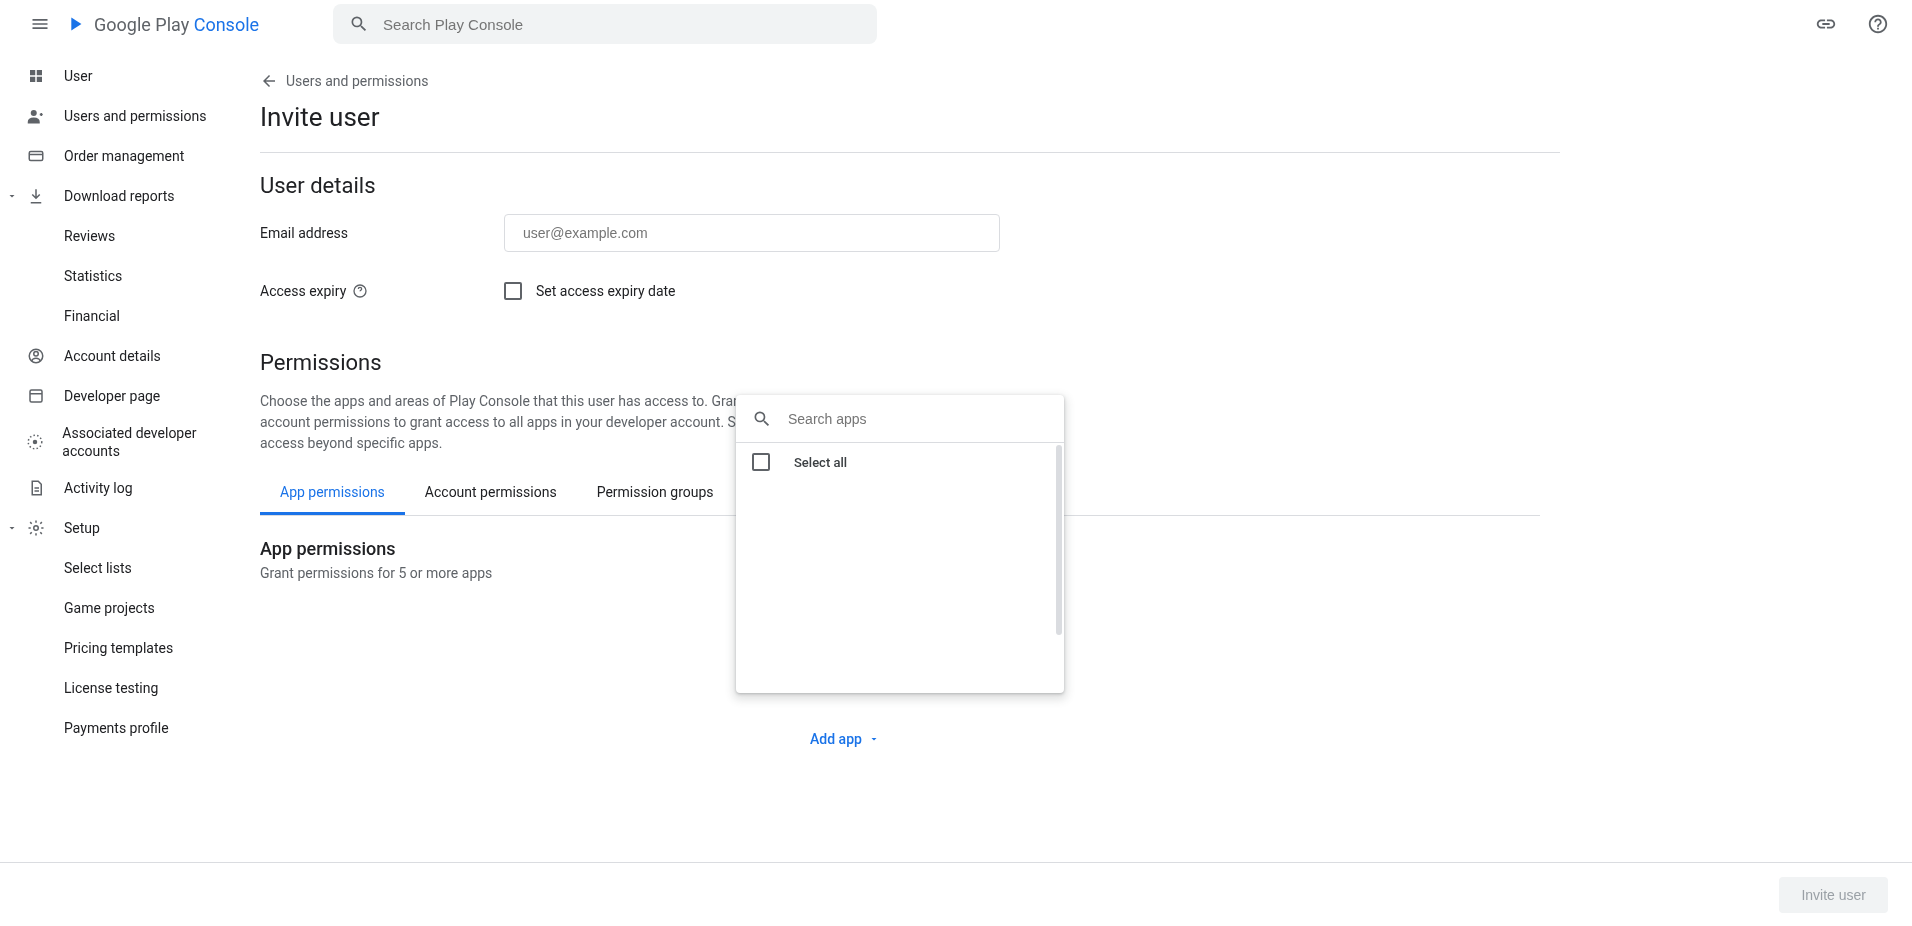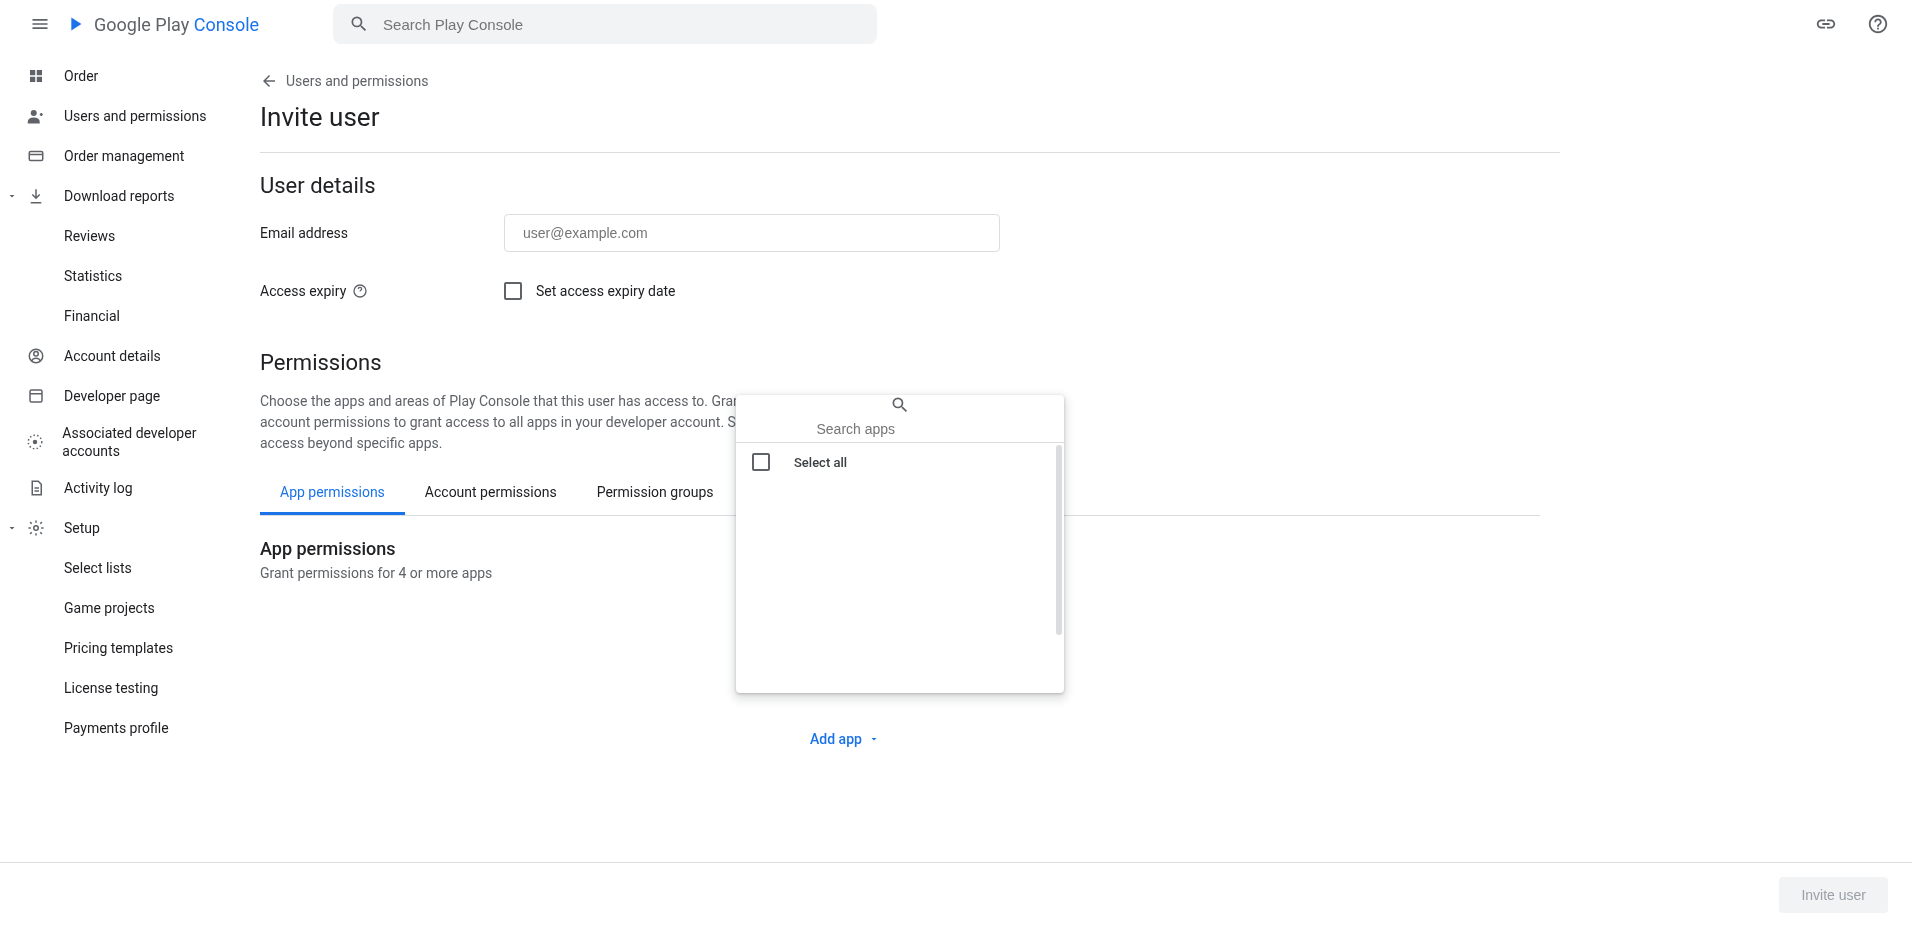--- a/index.html
+++ b/index.html
@@ -197,21 +197,20 @@
     height: 298px;
     background: #fff;
     border-radius: 4px;
     box-shadow: 0 1px 3px rgba(60,64,67,.3), 0 4px 8px 3px rgba(60,64,67,.15);
     display: flex; flex-direction: column;
   }
   .popup-search {
     display: flex; align-items: center;
     height: 48px; padding: 0 16px;
     border-bottom: 1px solid #dadce0;
-    flex-direction: column;
   }
   .popup-search input {
     border: none; outline: none;
     font-size: 14px; flex: 1; margin-left: 14px;
   }
   .popup-body {
     flex: 1; overflow-y: auto;
   }
   .popup-row {
     display: flex; align-items: center;
@@ -288,21 +287,21 @@
 </div>
 
 <div class="layout">
   <div class="sidebar">
     <div class="sidebar-item">
       <span class="sicon">
           <svg width="18" height="18" viewBox="0 0 24 24" fill="#5f6368">
             <path d="M4 4h7v7H4zM13 4h7v7h-7zM4 13h7v7H4zM13 13h7v7h-7z"></path>
           </svg>
         </span>
-      <span>Order</span>
+      <span>User</span>
     </div>
     <div class="sidebar-item">
       <span class="sicon">
           <svg width="18" height="18" viewBox="0 0 24 24" fill="#5f6368">
             <circle cx="9" cy="8" r="4"></circle>
             <path d="M2 20c0-3 3-5 7-5s7 2 7 5v1H2v-1zM17 10h4M19 8v4" stroke="#5f6368" stroke-width="2"></path>
           </svg>
         </span>
       <span>Users and permissions</span>
     </div>
@@ -439,21 +438,21 @@
           <h2 class="section-title" style="margin-top:50px;">Permissions</h2>
           <div class="perm-desc">Choose the apps and areas of Play Console that this user has access to. Grant permissions to specific apps, or set account permissions to grant access to all apps in your developer account. Some account permissions give additional access beyond specific apps.</div>
 
           <div class="tabs">
             <div class="tab active">App permissions</div>
             <div class="tab">Account permissions</div>
             <div class="tab">Permission groups</div>
           </div>
 
           <h3 class="sub-title">App permissions</h3>
-          <div class="sub-desc">Grant permissions for 4 or more apps</div>
+          <div class="sub-desc">Grant permissions for 5 or more apps</div>
 
           <div class="add-app">
             <span>Add app</span>
             <svg width="12" height="12" viewBox="0 0 24 24" fill="#1a73e8">
                 <path d="M7 10l5 5 5-5z"></path>
               </svg>
           </div>
         </div>
       </div>
 

